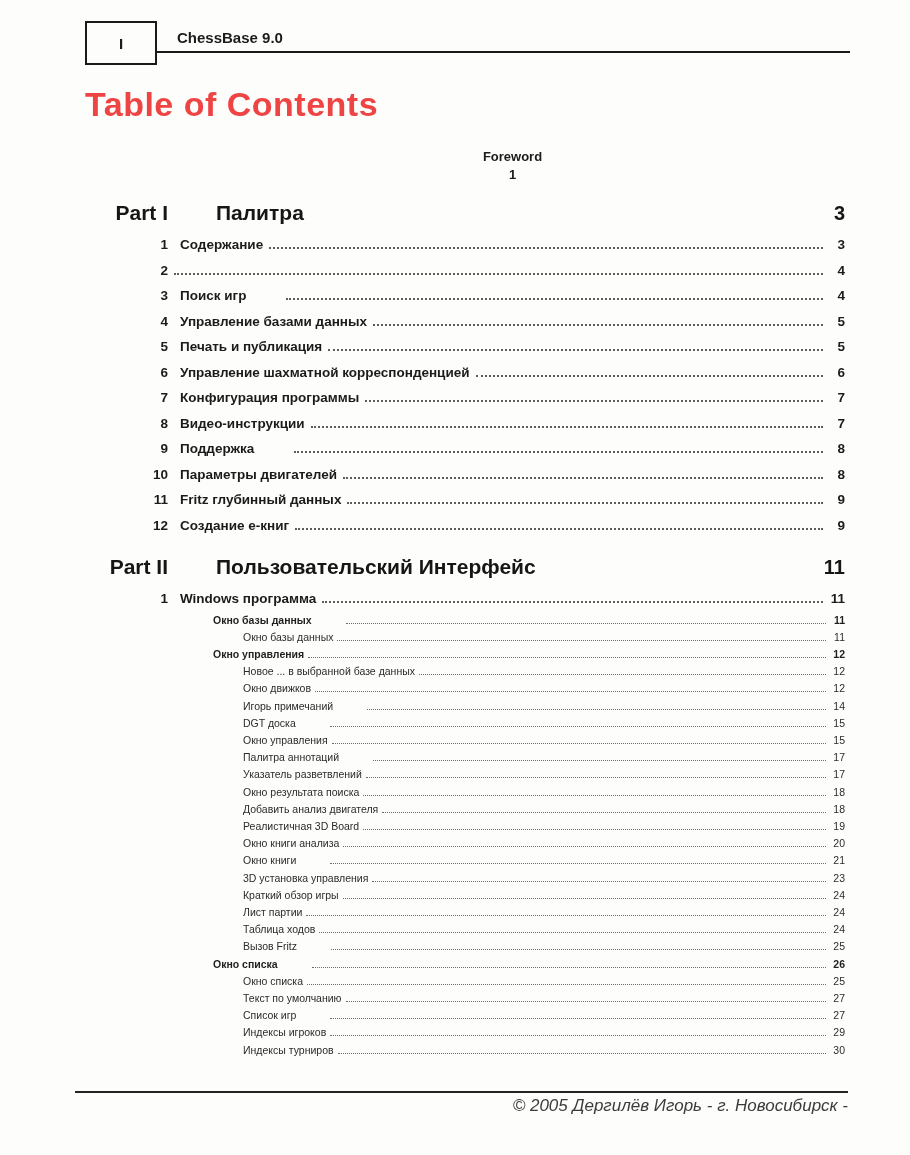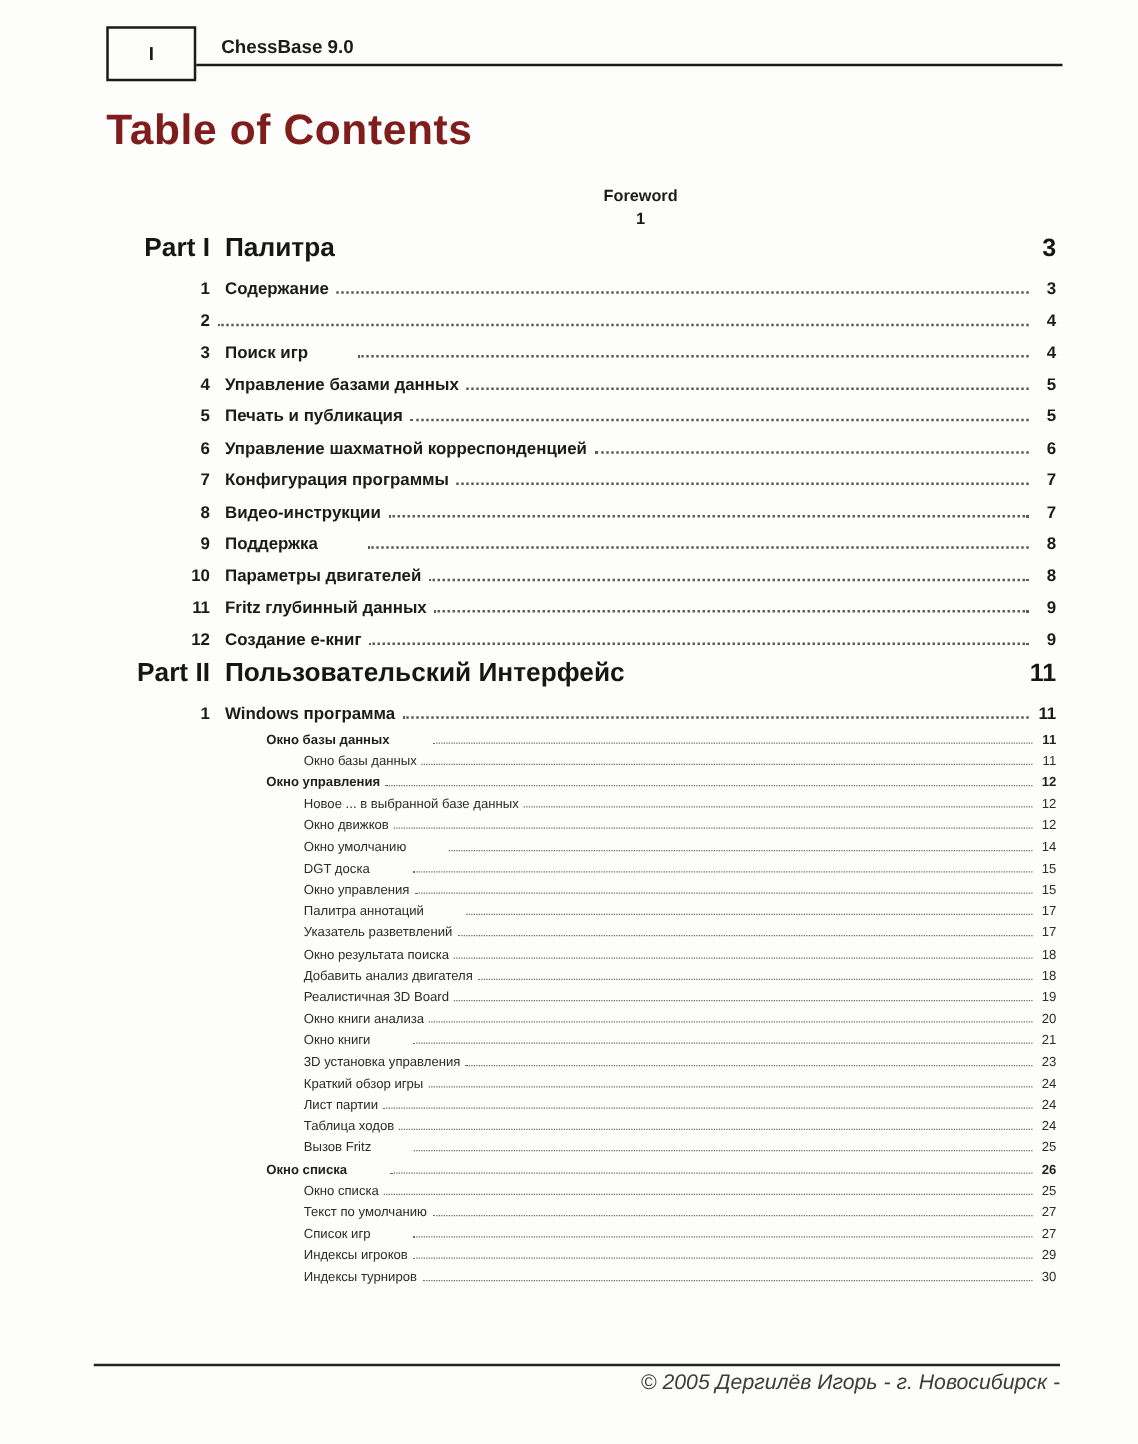--- a/index.html
+++ b/index.html
@@ -28,36 +28,37 @@
     position:absolute; left:155px; right:60px; top:51px;
     border-top:2px solid #1a1a1a;
   }
 
   
   .content { position:absolute; left:85px; right:65px; top:0; }
 
   .page-title {
     margin:84px 0 0 0;
     font-size:34px; line-height:40px; font-weight:bold;
-    color:#7f1d1d; letter-spacing:0.5px;
+    color:#ef4444; letter-spacing:0.5px;
   }
 
   
   .foreword-row {
     display:flex; align-items:center;
     margin-top:24px; padding-left:95px;
     font-size:13px; font-weight:bold; line-height:18px;flex-direction:column;
   }
   .foreword-spacer { flex:1; }
 
   
   .part-row {
     display:flex; align-items:baseline;
-    margin-top:0; font-size:21px; font-weight:bold; line-height:30px;
+    margin-top:14px; font-size:21px; font-weight:bold; line-height:30px;
     color:#161616;
+    gap:36px;
   }
   .part-label { width:83px; text-align:right; flex:none; }
   .part-title { margin-left:12px; flex:1; }
   .part-page  { font-size:20px; }
 
   
   .chapter-list { margin-top:4px; }
   .chapter-row {
     display:flex; align-items:baseline;
     font-size:13.5px; font-weight:bold; line-height:25.5px;
@@ -227,21 +228,21 @@
             <span class="sub-label">Новое ... в выбранной базе данных</span>
             <span class="sub-leader"></span>
             <span class="sub-page">12</span>
           </div>
           <div class="sub-row sub-indent-2">
             <span class="sub-label">Окно движков</span>
             <span class="sub-leader"></span>
             <span class="sub-page">12</span>
           </div>
           <div class="sub-row sub-indent-2 tab-gap">
-            <span class="sub-label">Окно умолчанию</span>
+            <span class="sub-label">Игорь примечаний</span>
             <span class="sub-leader"></span>
             <span class="sub-page">14</span>
           </div>
           <div class="sub-row sub-indent-2 tab-gap">
             <span class="sub-label">DGT доска</span>
             <span class="sub-leader"></span>
             <span class="sub-page">15</span>
           </div>
           <div class="sub-row sub-indent-2">
             <span class="sub-label">Окно управления</span>

